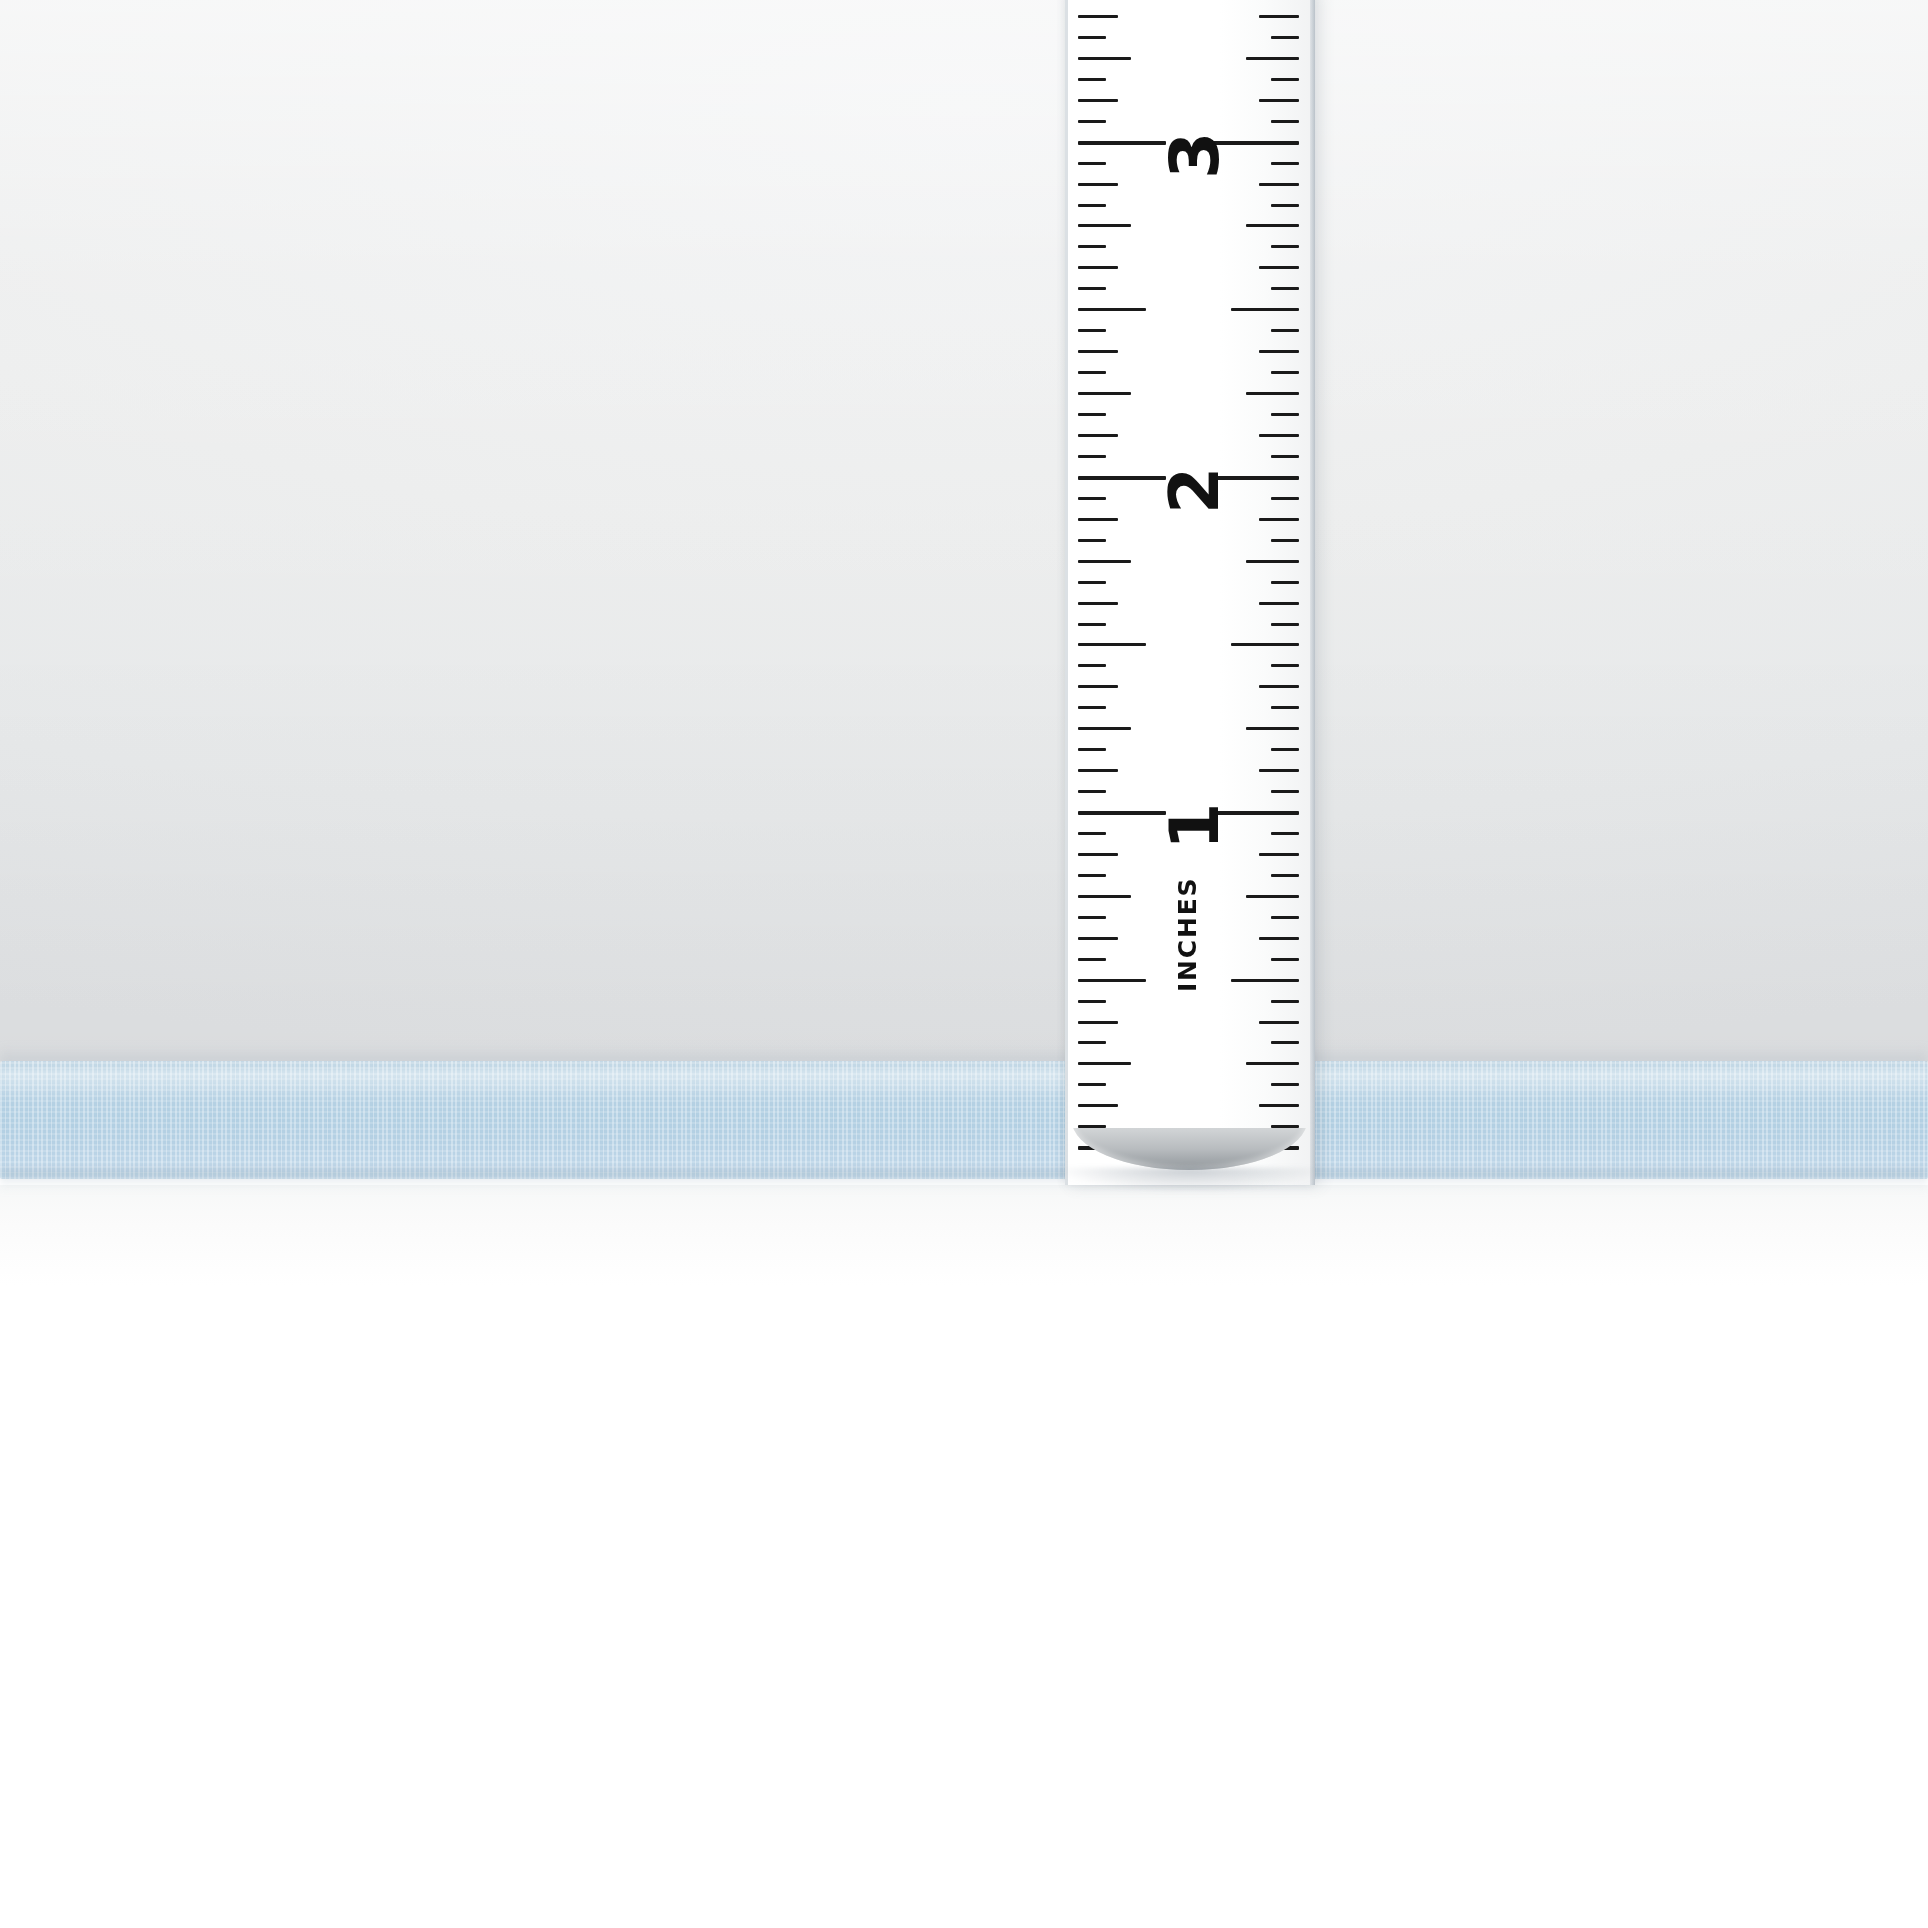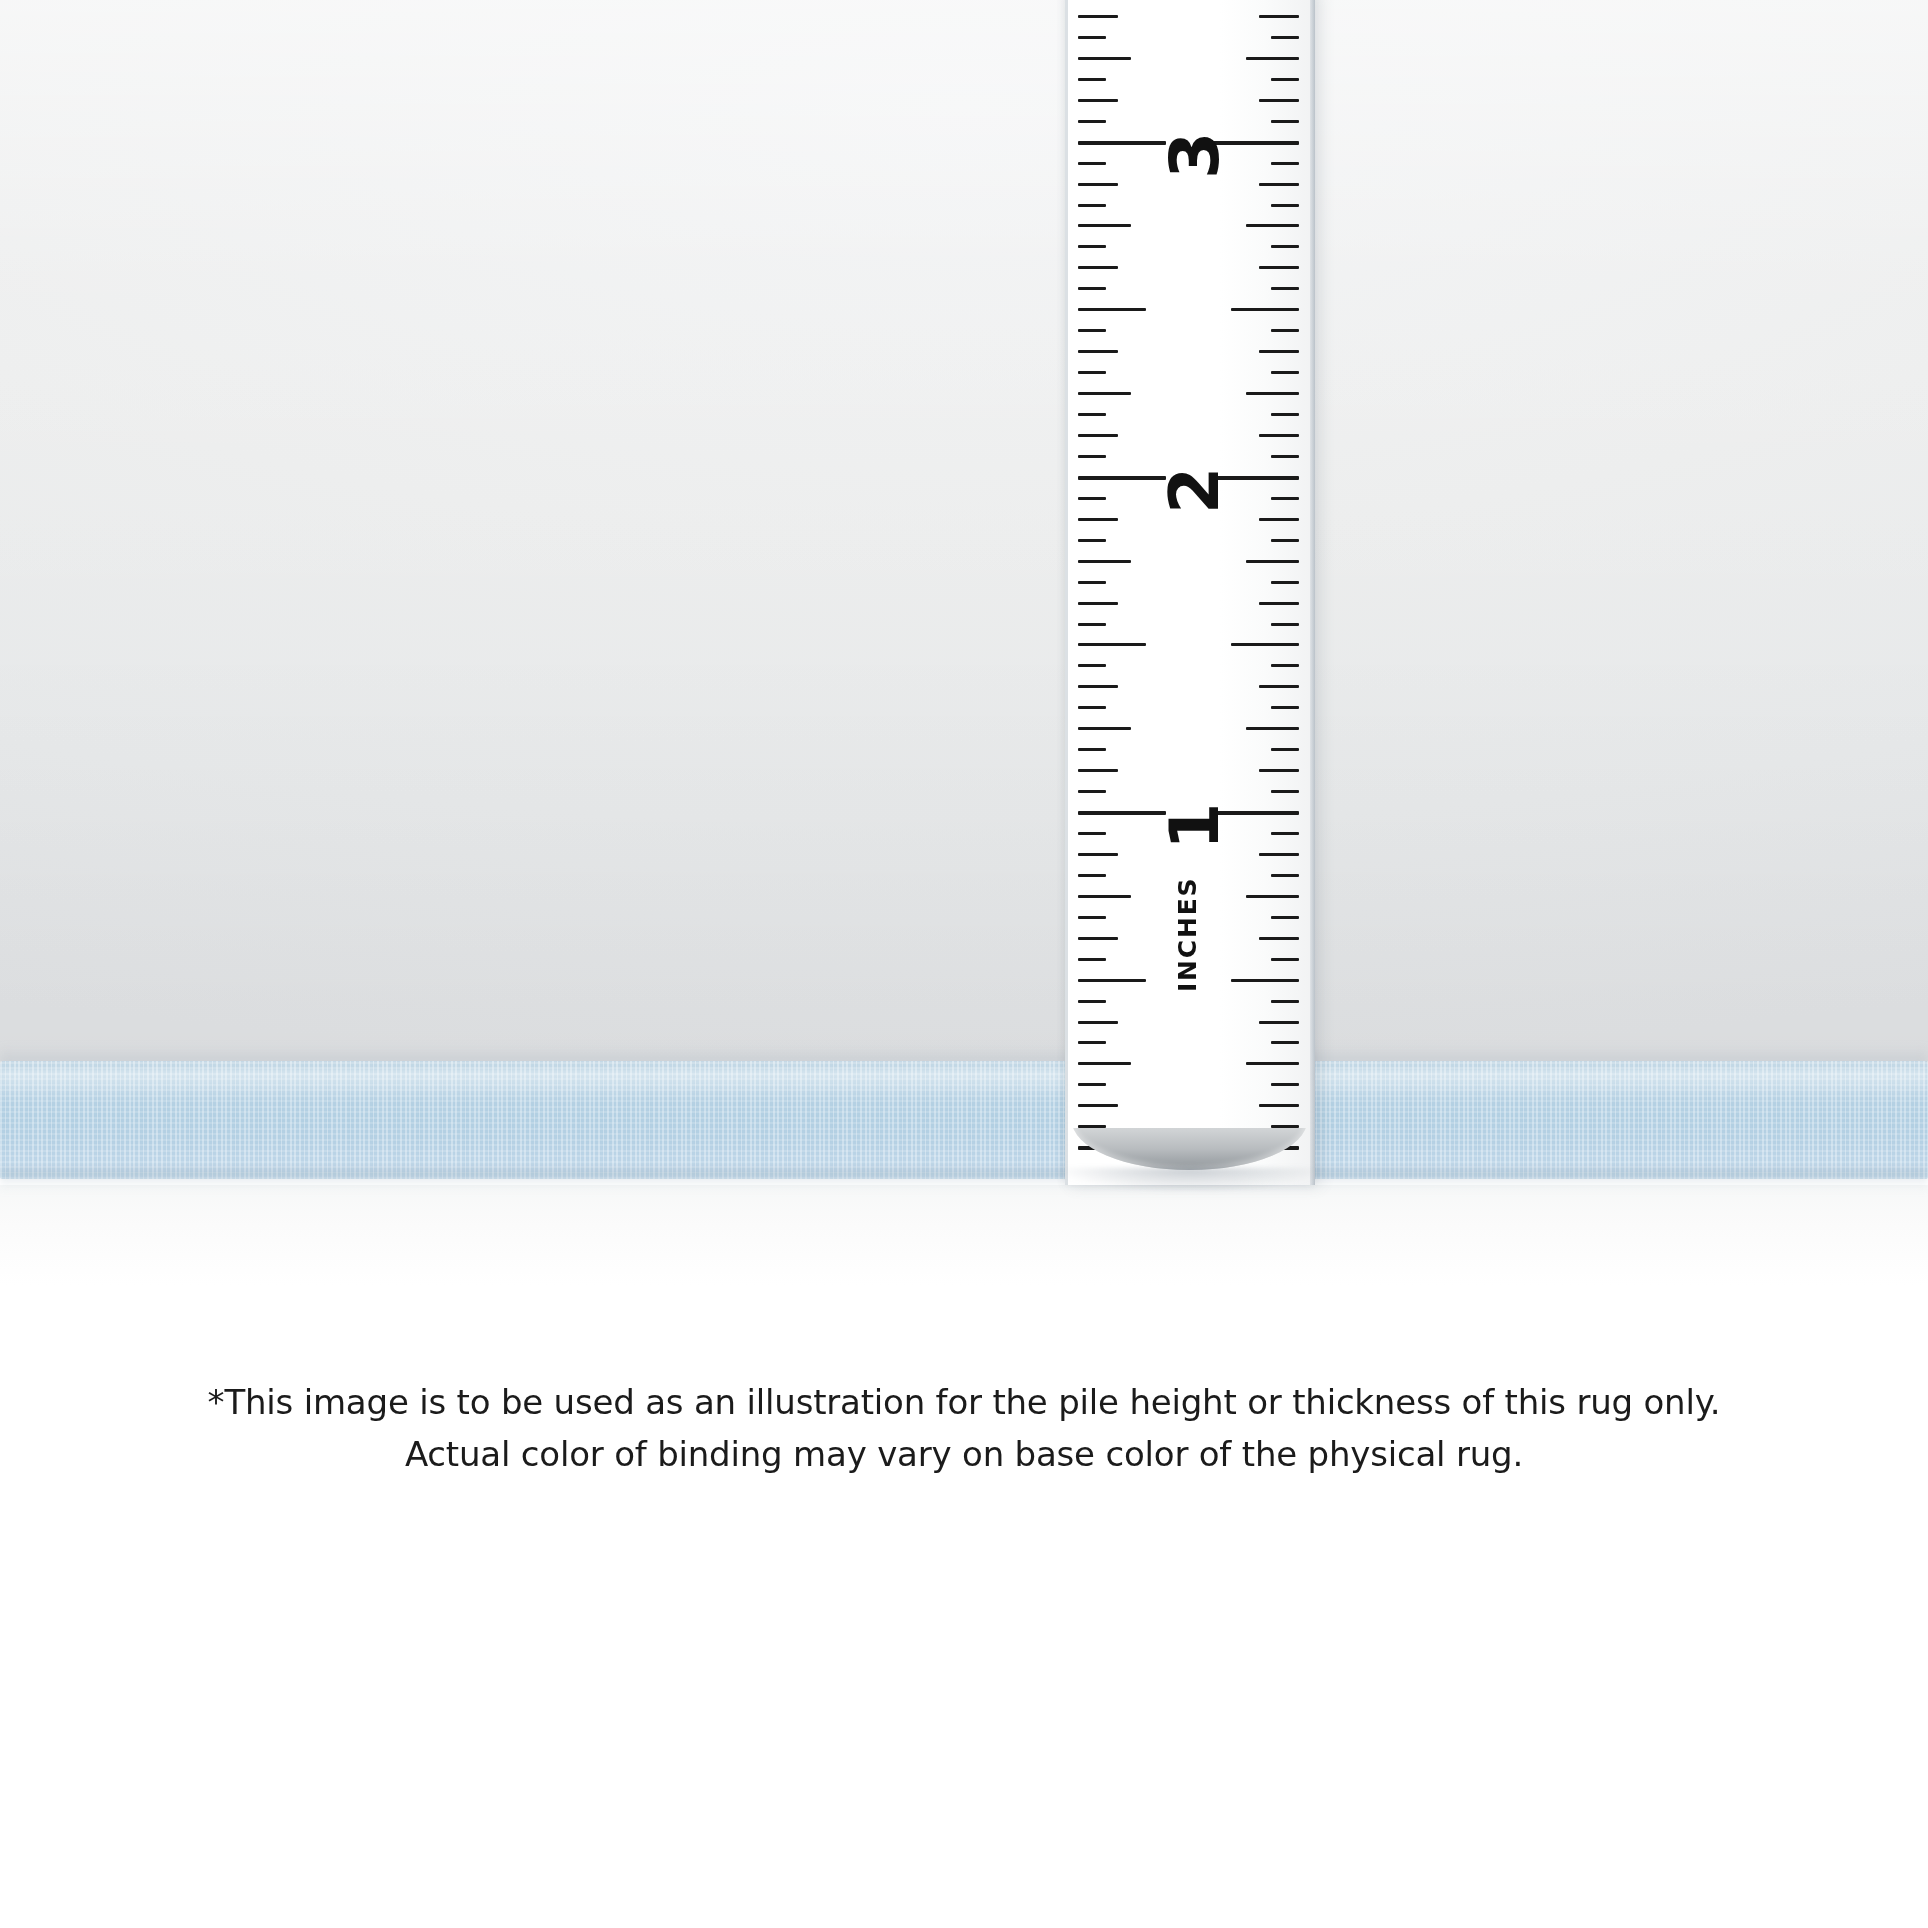--- a/index.html
+++ b/index.html
@@ -373,19 +373,15 @@
         <div class="inches-label">INCHES</div>
       </div>
 
     <div class="ruler-tip">
       <div class="ruler-tip-inner"></div>
     </div>
     <div class="ruler-tip-shadow"></div>
 
   </div>
 
-  <div class="caption">
-    <span class="line">*This image is to be used as an illustration for the pile height or thickness of this rug only.</span>
-    <span class="line">Actual color of binding may vary on base color of the physical rug.</span>
-  </div>
 
 </div>
 
 
 </body></html>

